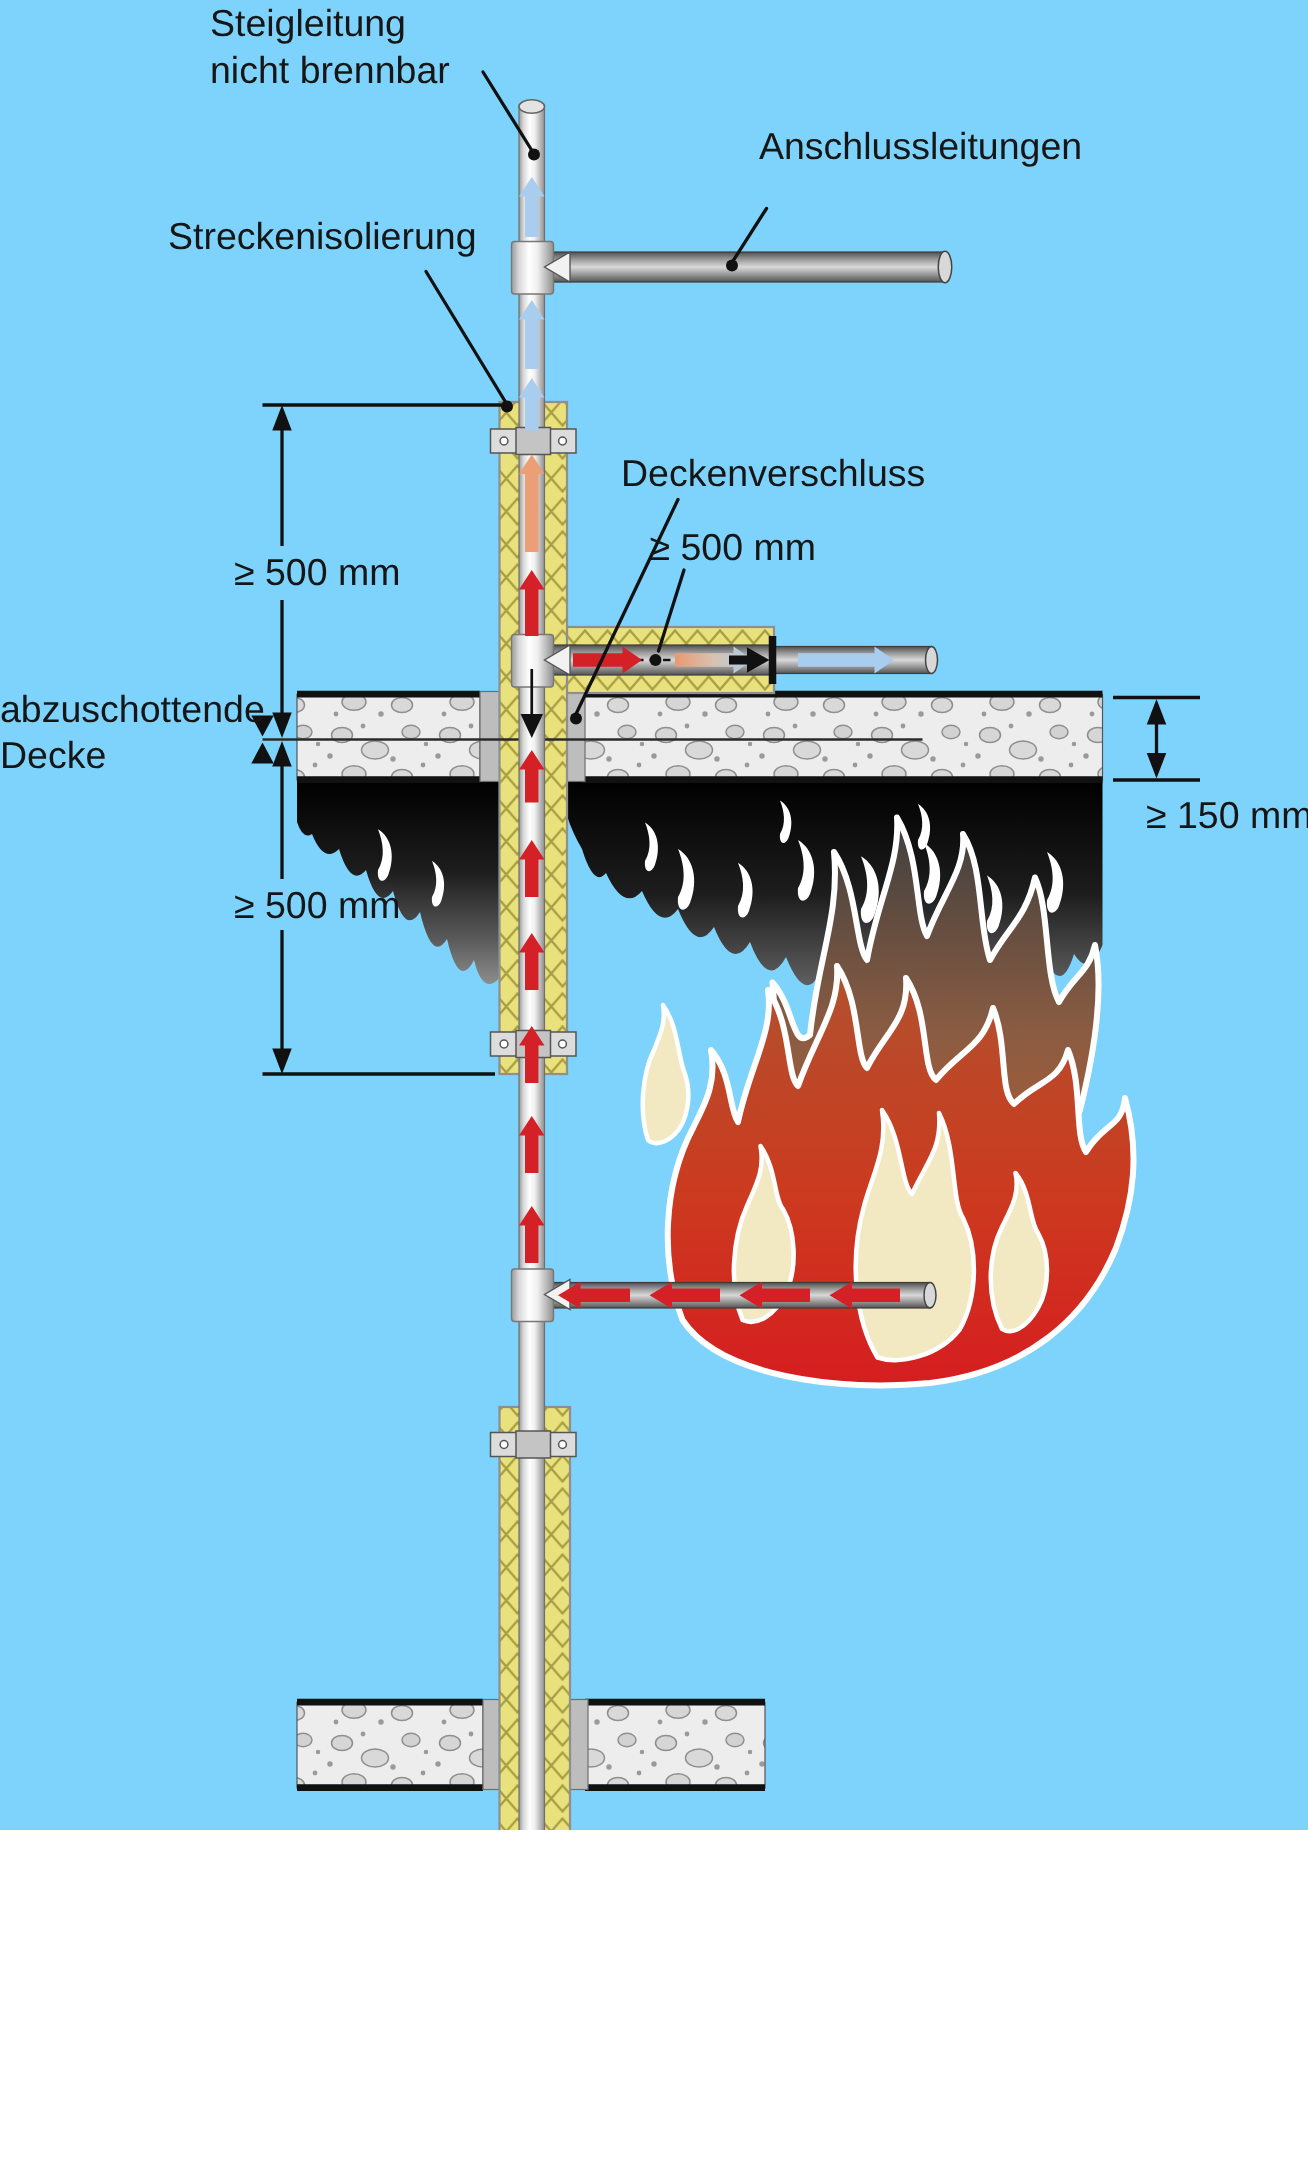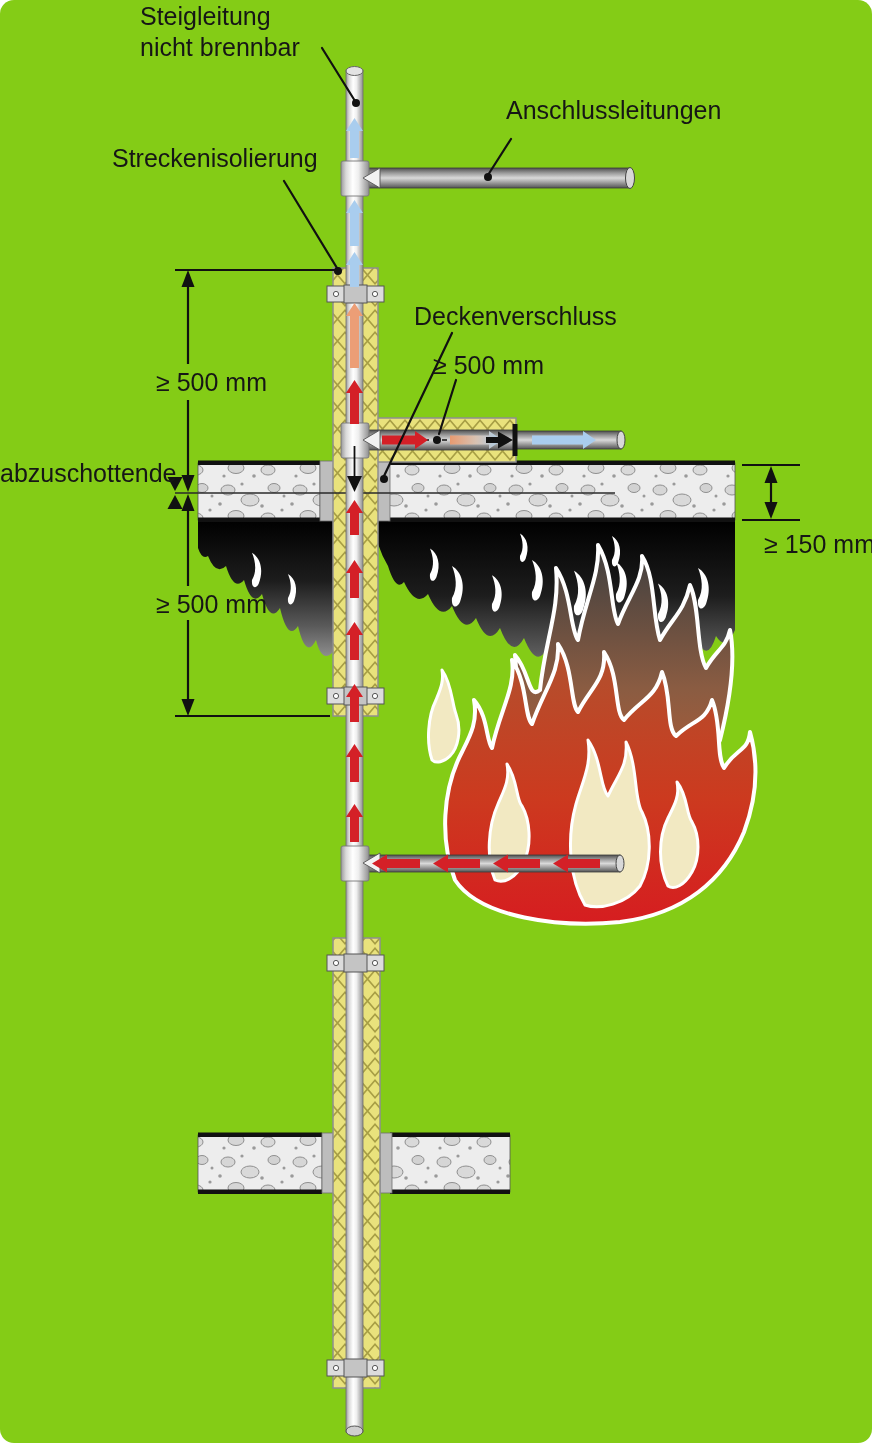--- a/index.html
+++ b/index.html
@@ -1,17 +1,17 @@
 <!DOCTYPE html>
 <html><head>
 <meta charset="utf-8">
 <style>
   html,body{margin:0;padding:0;background:#fff;}
-  #canvas{position:relative;width:872px;height:1443px;background:#84cc16;overflow:hidden;
-          font-family:"Liberation Sans",sans-serif;border-radius:14px;}
+  #canvas{position:relative;width:872px;height:1220px;background:#7dd3fc;overflow:hidden;
+          font-family:"Liberation Sans",sans-serif;}
   svg{position:absolute;left:0;top:0;}
   .label{position:absolute;font-size:25px;line-height:31px;color:#161616;white-space:nowrap;}
   .label .ln{display:block;}
   .dim{font-size:25px;}
 </style>
 </head>
 <body>
 
 <div id="canvas">
 
@@ -315,25 +315,26 @@
     <g>
       <line x1="456" y1="380" x2="439" y2="434"></line>
     </g>
   </g>
 </svg>
 
   <div class="label" style="left:140px;top:1px;">
     <span class="ln">Steigleitung</span>
     <span class="ln">nicht brennbar</span>
   </div>
-  <div class="label" style="left:506px;top:83px;margin-top:12px;">
+  <div class="label" style="left:506px;top:83px;">
     <span class="ln">Anschlussleitungen</span>
   </div>
   <div class="label" style="left:414px;top:301px;">Deckenverschluss</div>
   <div class="label" style="left:112px;top:143px;">Streckenisolierung</div>
   <div class="label dim" style="left:433px;top:350px;">≥ 500 mm</div>
   <div class="label dim" style="left:156px;top:367px;">≥ 500 mm</div>
   <div class="label" style="left:0px;top:458px;width:168px;">
     <span class="ln">abzuschottende</span>
+    <span class="ln">Decke</span>
   </div>
   <div class="label dim" style="left:156px;top:589px;">≥ 500 mm</div>
   <div class="label dim" style="left:764px;top:529px;">≥ 150 mm</div>
 </div>
 
 </body></html>

